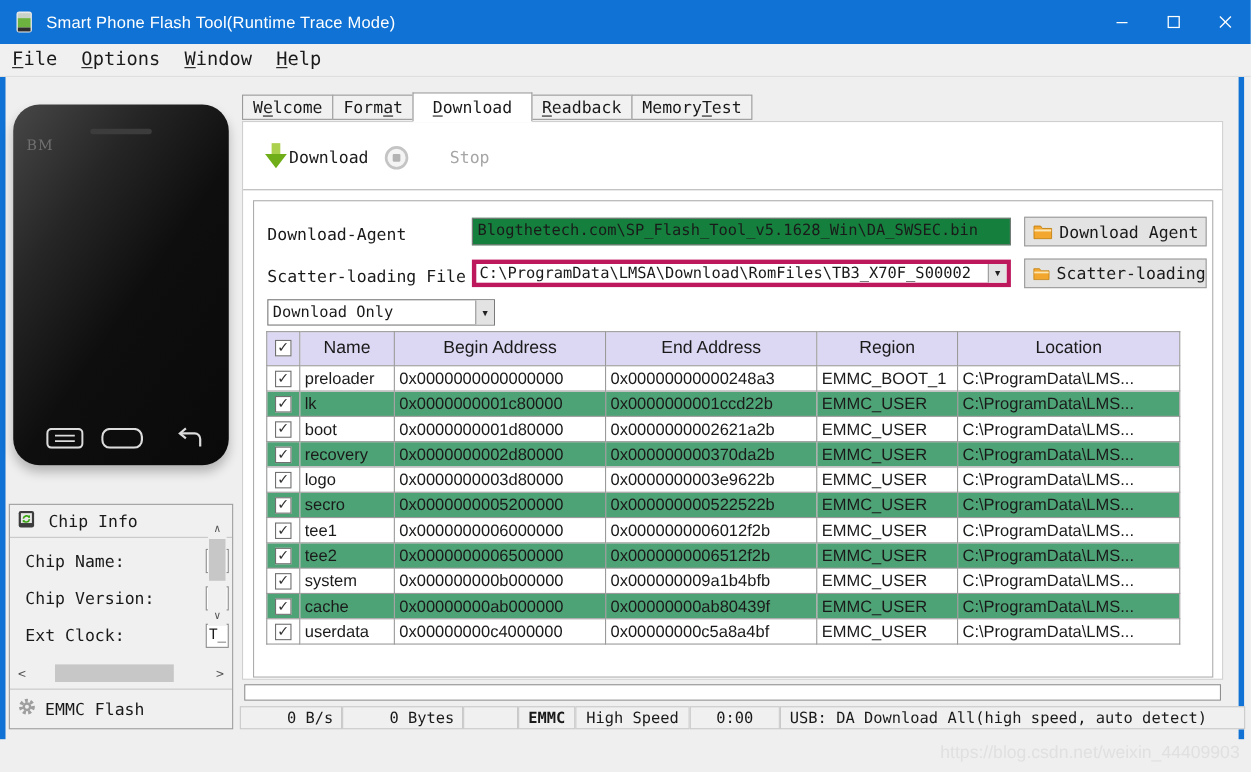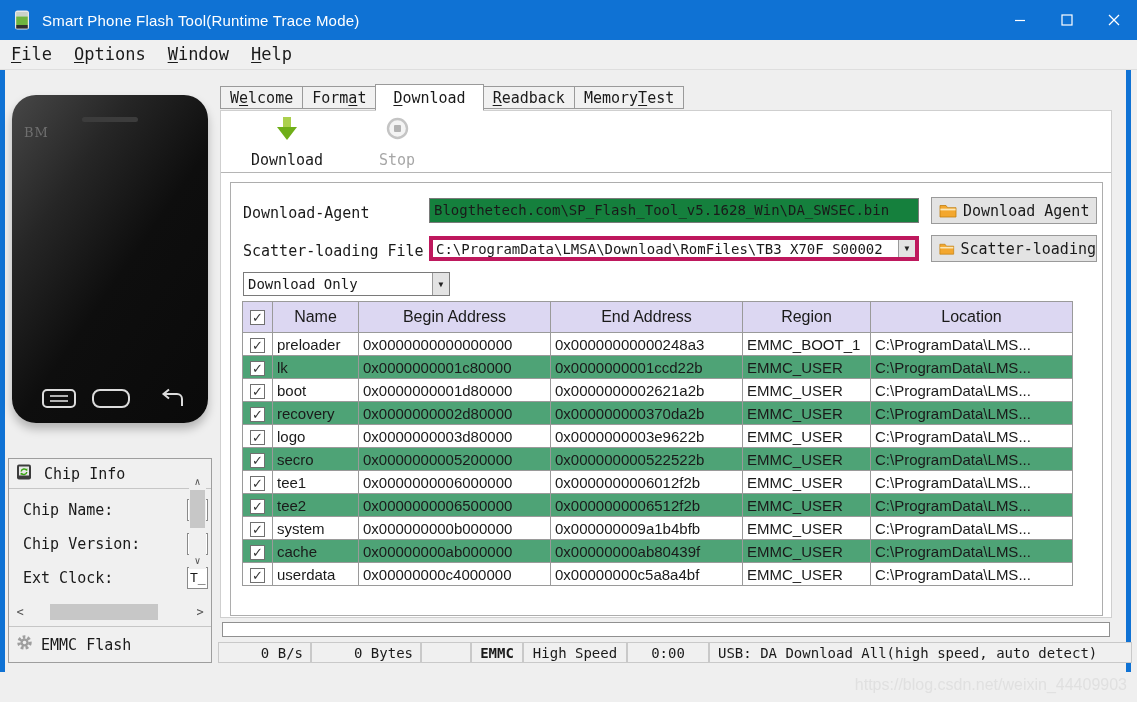--- a/index.html
+++ b/index.html
@@ -67,21 +67,21 @@
   
   .tabbar{position:absolute;left:220px;top:84px;height:27px;display:flex;align-items:center;z-index:3;}
   .tab{height:23px;padding:0 9px;background:#f1f1f1;border:1px solid #9a9a9a;margin-right:-1px;
        display:flex;align-items:center;font-size:15px;white-space:nowrap;}
   .tab.active{height:27px;padding:0 17px;background:#fff;border-bottom:1px solid #fff;z-index:4;}
 
   
   .content-panel{position:absolute;left:220px;top:110px;width:892px;height:508px;background:#fff;
                  border:1px solid #cfcfcf;z-index:1;}
   .toolbar{position:relative;height:62px;border-bottom:1px solid #b5b5b5;}
-  .tool-btn{position:absolute;top:6px;width:96px;height:52px;display:flex;flex-direction:column;
+  .tool-btn{position:absolute;top:6px;width:96px;height:52px;display:flex;
             align-items:center;justify-content:space-between;font-size:15px;}
   .tool-download{left:18px;}
   .tool-stop{left:128px;color:#a6a6a6;}
 
   
   .groupbox{position:absolute;left:230px;top:182px;width:873px;height:434px;background:#fff;
             border:1px solid #adadad;z-index:2;font-size:15px;}
   .fld-label{position:absolute;left:12px;white-space:nowrap;}
   .lbl-da{top:21px;}
   .lbl-sc{top:59px;}

